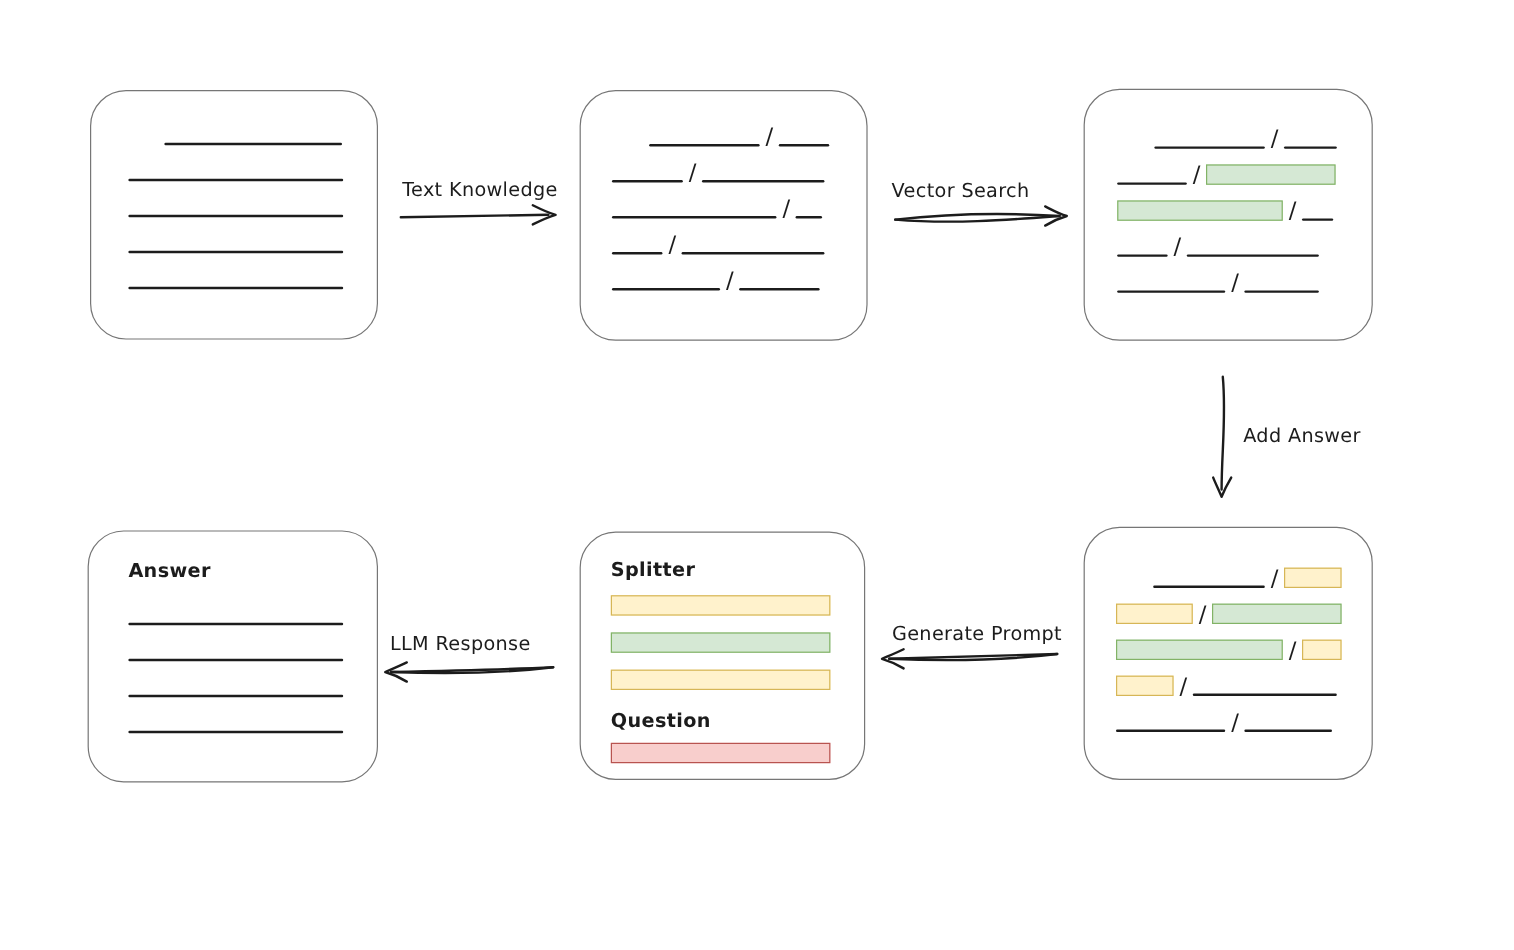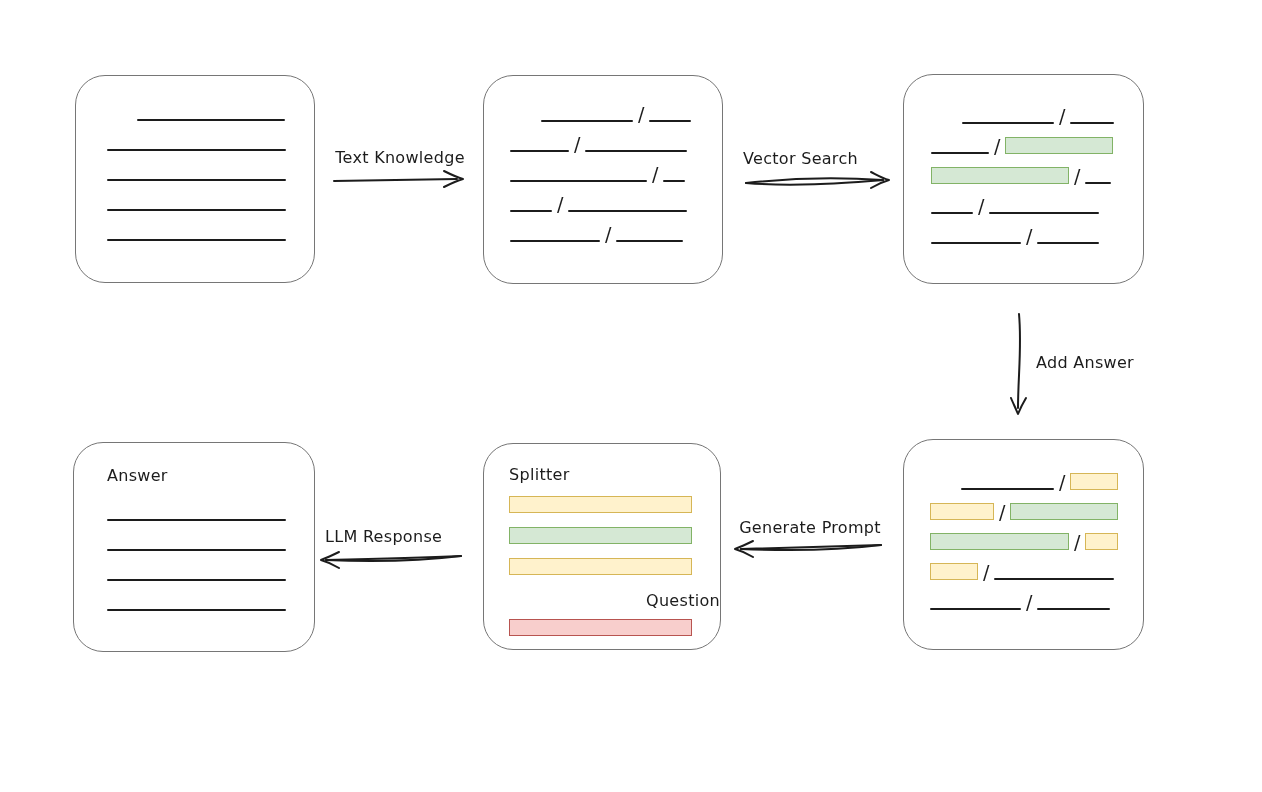--- a/index.html
+++ b/index.html
@@ -55,22 +55,23 @@
     line-height: 15px;
     margin: 0 5px;
     color: var(--ink, #1c1c1c);
     font-family: "DejaVu Sans", sans-serif;
   }
   .box-title {
     font-size: 16px;
     line-height: 20px;
     color: var(--ink, #1c1c1c);
     letter-spacing: 0.3px;
-  }
-  .question-title { margin-top: 16px; text-align: right; }
+    font-weight: bold;
+  }
+  .question-title { margin-top: 16px; }
   .pbars .pbar { width: 183px; margin-bottom: 14px; }
   .knowledge-bars { margin-top: 11px; }
   .question-bars  { margin-top: 8px; }
   .answer-lines { margin-top: 33px; }
 
   .arrow-layer {
     position: absolute;
     left: 0; top: 0;
     pointer-events: none;
   }
@@ -78,21 +79,21 @@
     position: absolute;
     font-size: 16px;
     line-height: 19px;
     color: var(--ink, #1c1c1c);
     letter-spacing: 0.3px;
     white-space: nowrap;
   }
   .lbl-text-splitter   { left: 333px;  top: 148px; width: 134px; text-align: center; }
   .lbl-vector-search   { left: 743px;  top: 149px; width: 144px; }
   .lbl-add-context     { left: 1036px; top: 353px; }
-  .lbl-generate-prompt { left: 735px;  top: 518px; width: 150px; text-align: center; }
+  .lbl-generate-prompt { left: 735px;  top: 518px; width: 150px; text-align: right; }
   .lbl-llm-response    { left: 325px;  top: 527px; width: 140px; text-align: left; }
 
   .caption {
     position: absolute;
     left: 763px;
     top: 684px;
     width: 420px;
     text-align: center;
     font-size: 17px;
     line-height: 22px;

